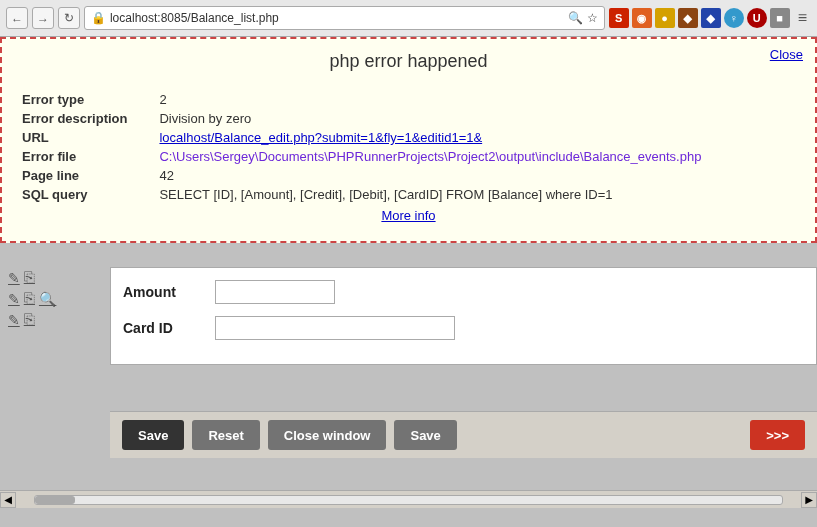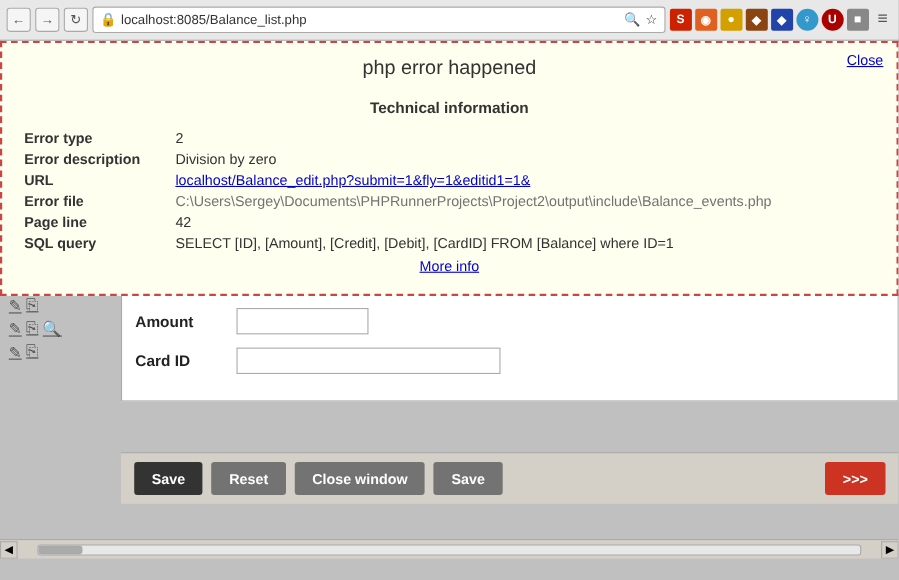--- a/index.html
+++ b/index.html
@@ -370,40 +370,39 @@
     <button class="btn btn-red">Reset</button>
     <button class="btn btn-red">Close window</button>
     <button class="btn btn-red">Save</button>
     <button class="btn btn-nav">&gt;&gt;&gt;</button>
   </div>
 
 
   <div class="error-popup">
     <span class="error-close">Close</span>
     <div class="error-title">php error happened</div>
-    <div class="error-subtitle">Technical information</div>
     <table class="error-table">
       <tbody>
           <tr>
         <td class="label">Error type</td>
         <td class="value">2</td>
       </tr>
       <tr>
         <td class="label">Error description</td>
         <td class="value">Division by zero</td>
       </tr>
       <tr>
         <td class="label">URL</td>
         <td class="value link-val">
           <a href="#">localhost/Balance_edit.php?submit=1&amp;fly=1&amp;editid1=1&amp;</a>
         </td>
       </tr>
       <tr>
         <td class="label">Error file</td>
-        <td class="value" style="color:#737373;">C:\Users\Sergey\Documents\PHPRunnerProjects\Project2\output\include\Balance_events.php</td>
+        <td class="value" style="color:#6d28d9;">C:\Users\Sergey\Documents\PHPRunnerProjects\Project2\output\include\Balance_events.php</td>
       </tr>
       <tr>
         <td class="label">Page line</td>
         <td class="value">42</td>
       </tr>
       <tr>
         <td class="label">SQL query</td>
         <td class="value">SELECT [ID], [Amount], [Credit], [Debit], [CardID] FROM [Balance] where ID=1</td>
       </tr>
       <tr class="more-info-row">

